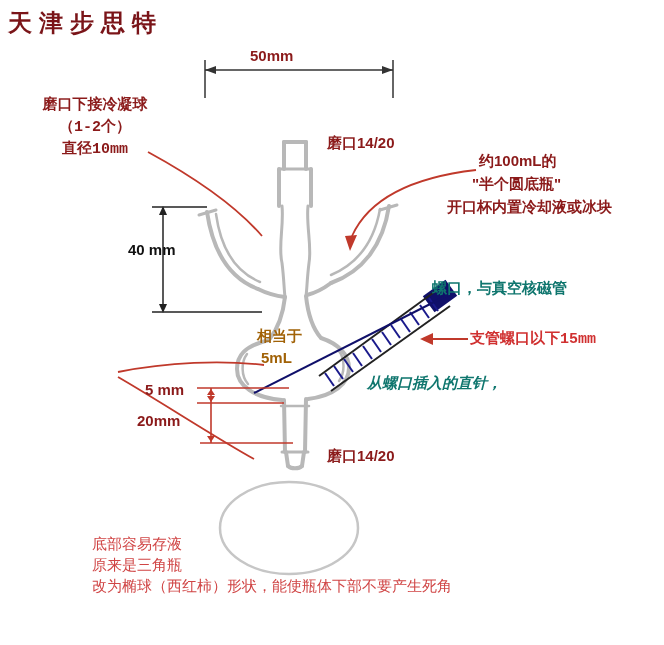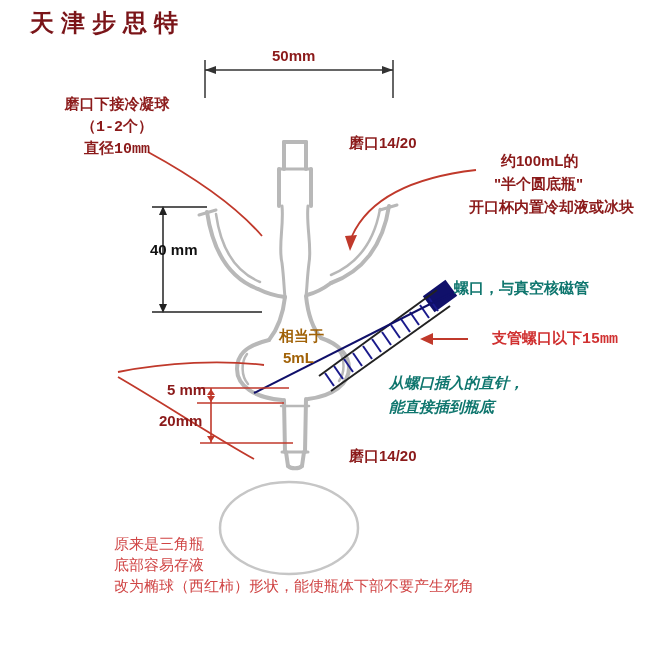--- a/index.html
+++ b/index.html
@@ -9,21 +9,20 @@
     background:#ffffff;
     overflow:hidden;
     font-family:"Liberation Sans", sans-serif;
   }
   .canvas svg{position:absolute;left:0;top:0;}
   .lbl{
     position:absolute;
     white-space:nowrap;
     font-size:15px;
     line-height:1.25;
-    margin-left:22px;
   }
   .bold{font-weight:bold;}
   .maroon{color:#8b1a1a;}
   .softred{color:#d04545;}
   .brightred{color:#d03030;font-family:Liberation Mono, monospace;}
   .blue{color:#0f766e;}
   .brown{color:#a16207;}
   .black{color:#111111;}
   .title{
     font-size:24px;
@@ -171,27 +170,26 @@
     <div>螺口，与真空核磁管</div>
   </div>
 
   <div class="lbl brightred bold" style="left:470px;top:331px;">支管螺口以下15mm</div>
 
   <div class="lbl brown bold" style="left:257px;top:327px;">相当于</div>
   <div class="lbl brown bold" style="left:261px;top:349px;">5mL</div>
 
   <div class="lbl blue bold" style="left:367px;top:371px;line-height:24px;font-style:italic;">
     <div>从螺口插入的直针，</div>
-    <div>能直接插到瓶底</div>
   </div>
 
   <div class="lbl maroon bold" style="left:145px;top:381px;">5 mm</div>
   <div class="lbl maroon bold" style="left:137px;top:412px;">20mm</div>
 
   <div class="lbl maroon bold" style="left:327px;top:447px;">磨口14/20</div>
 
   <div class="lbl softred" style="left:92px;top:533px;line-height:21px;">
+    <div>底部容易存液</div>
     <div>原来是三角瓶</div>
-    <div>底部容易存液</div>
     <div>改为椭球（西红柿）形状，能使瓶体下部不要产生死角</div>
   </div>
 
 </div>
 
 </body></html>

